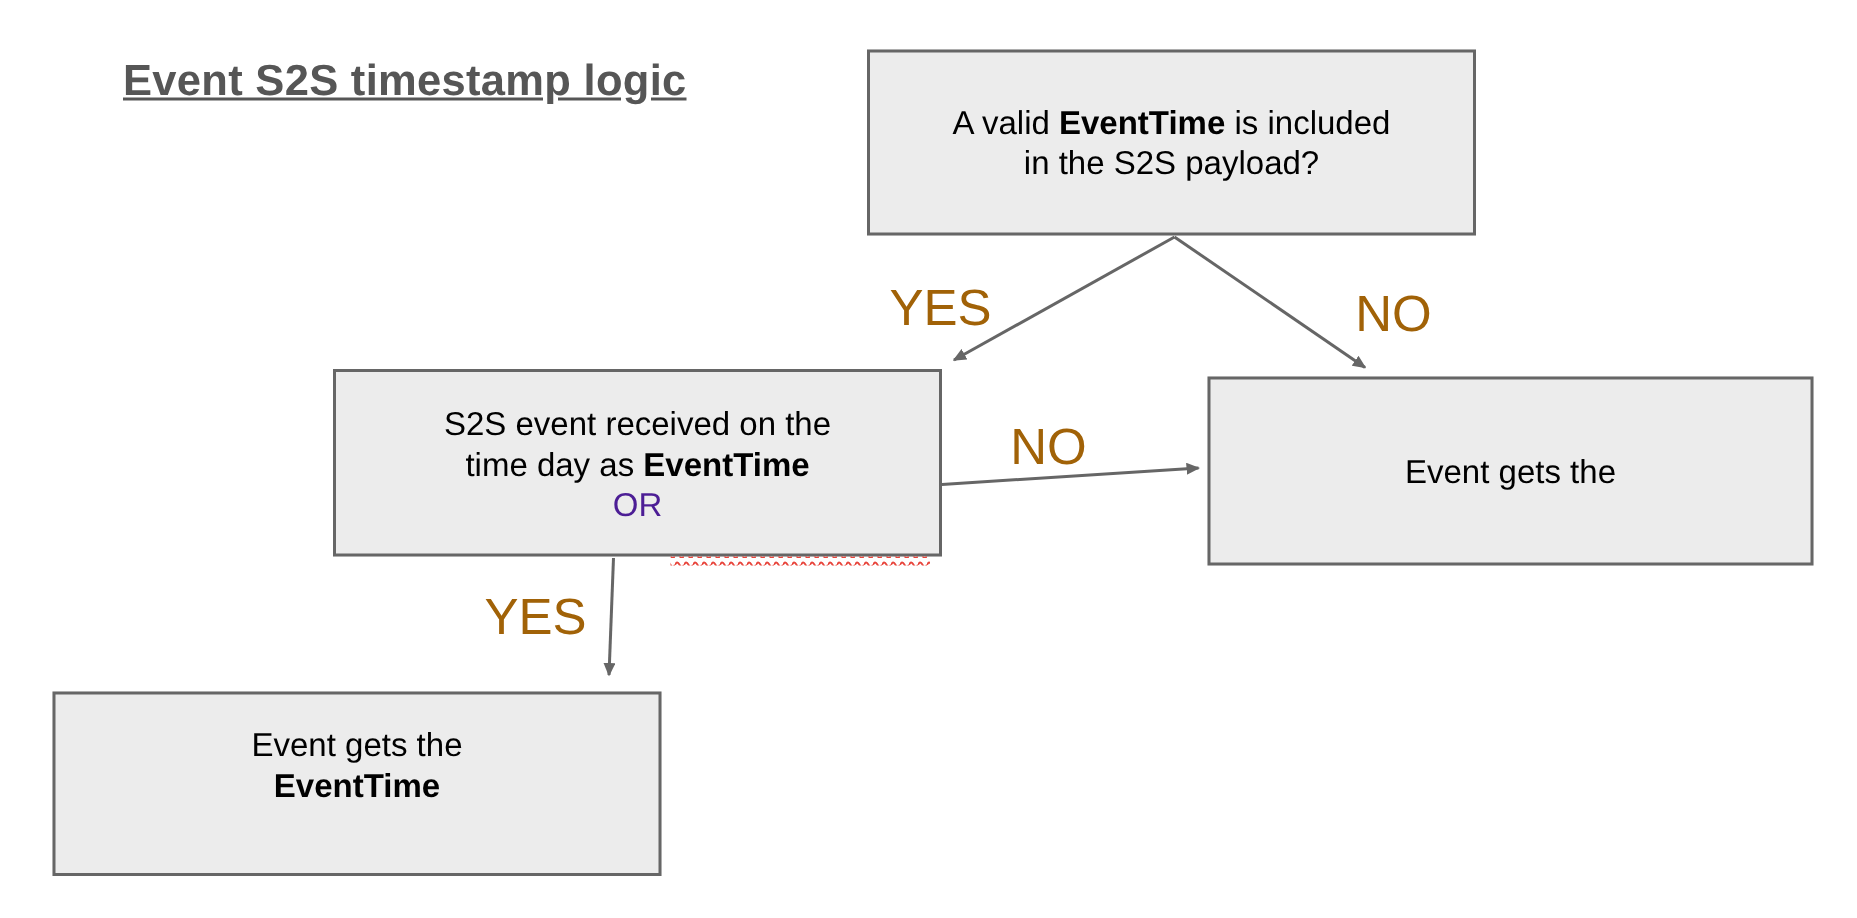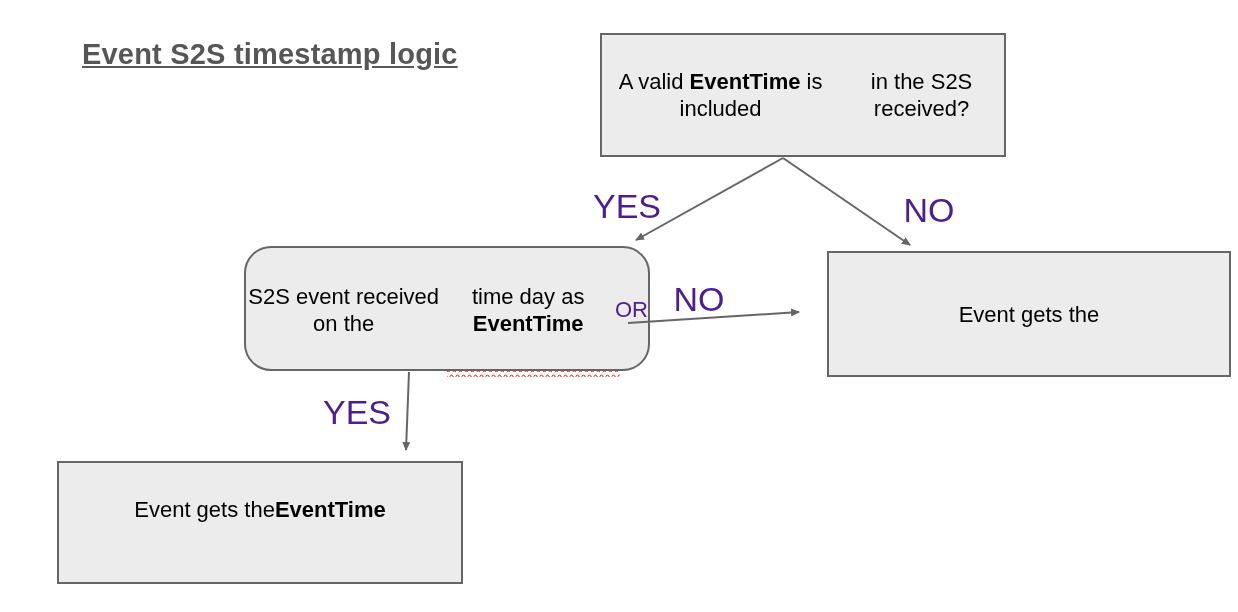--- a/index.html
+++ b/index.html
@@ -25,40 +25,39 @@
     text-decoration: underline;
     color: #565656;
     letter-spacing: 0.2px;
   }
   .node {
     position: absolute;
     background: #ececec;
     border: 2px solid #666666;
     box-sizing: border-box;
     display: flex;
-    flex-direction: row;
+    flex-direction: column;
     align-items: center;
     justify-content: center;
     text-align: center;
     font-size: 22px;
     line-height: 27px;
     color: #000000;
-    margin-left: 22px;
   }
   .node b { font-weight: bold; }
   .node-top    { left: 578px; top: 33px;  width: 406px; height: 124px; }
-  .node-mid    { left: 222px; top: 246px; width: 406px; height: 125px; padding-top: 2px; border-radius: 27px; }
+  .node-mid    { left: 222px; top: 246px; width: 406px; height: 125px; padding-top: 2px; }
   .node-right  { left: 805px; top: 251px; width: 404px; height: 126px; }
   .node-bottom { left: 35px;  top: 461px; width: 406px; height: 123px; padding-bottom: 26px; }
   .or-line { color: #4c1d95; }
   .edge-label {
     position: absolute;
     transform: translate(-50%, -50%);
     font-size: 34px;
-    color: #4c1d95;
+    color: #a16207;
     white-space: nowrap;
   }
   .lbl-yes1 { left: 627px; top: 206px; }
   .lbl-no1  { left: 929px; top: 210px; }
   .lbl-no2  { left: 699px; top: 299px; }
   .lbl-yes2 { left: 357px; top: 412px; }
   .arrows {
     position: absolute;
     left: 0;
     top: 0;
@@ -67,21 +66,21 @@
 </style>
 </head>
 <body>
 
 <div class="canvas">
 
   <h1 class="title">Event S2S timestamp logic</h1>
 
   <div class="node node-top">
     <div><span>A valid </span><b>EventTime</b><span> is included</span></div>
-    <div>in the S2S received?</div>
+    <div>in the S2S payload?</div>
   </div>
 
   <div class="node node-mid">
     <div>S2S event received on the</div>
     <div><span>time day as </span><b>EventTime</b></div>
     <div class="or-line">OR</div>
   </div>
 
   <div class="node node-right">
     <div>Event gets the</div>

